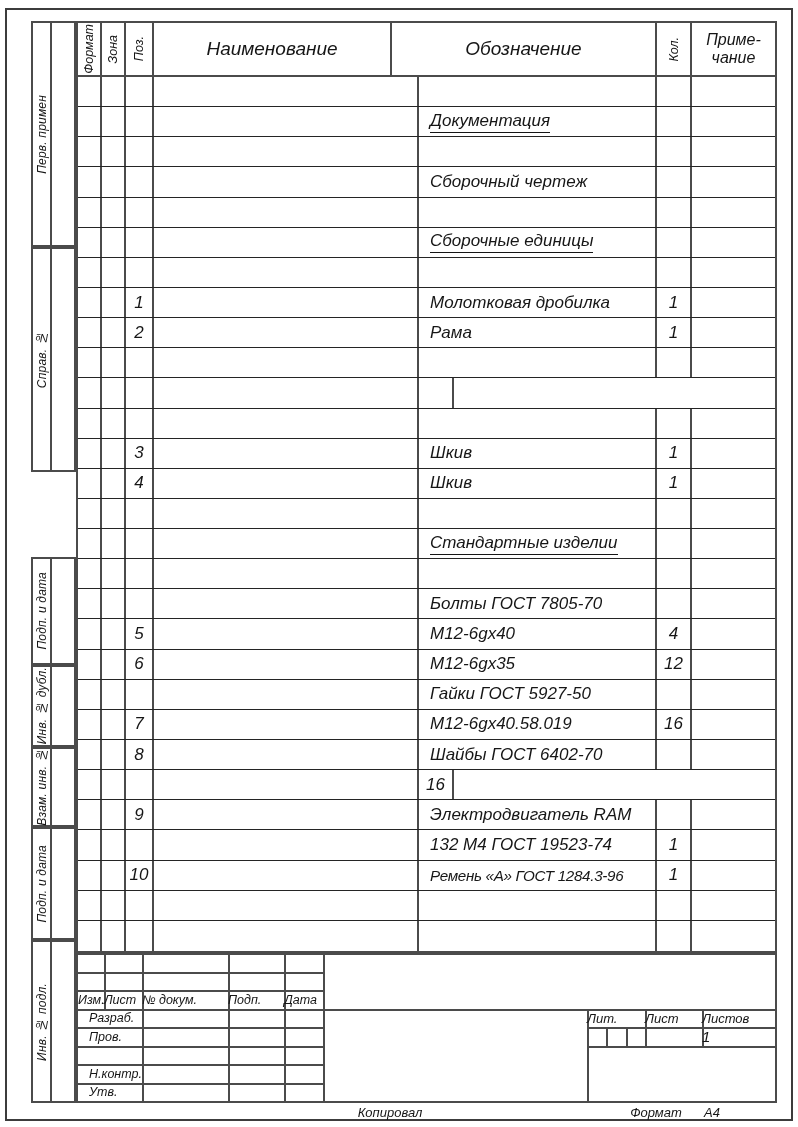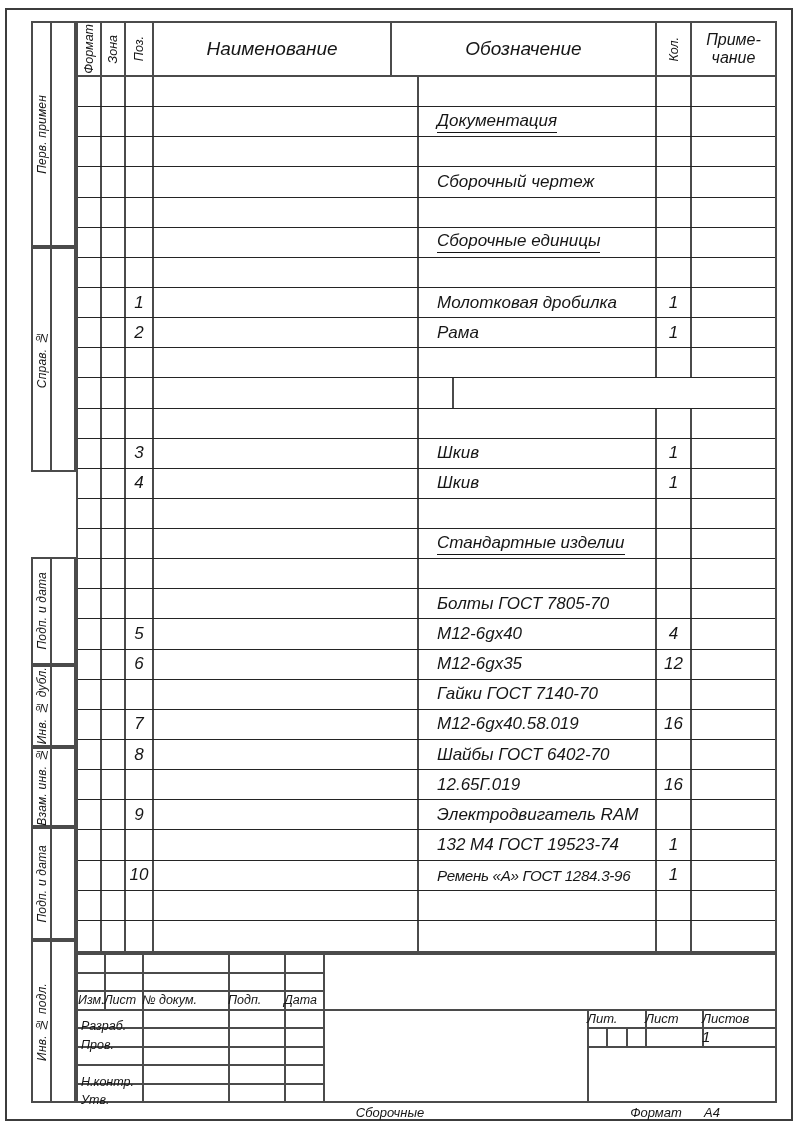--- a/index.html
+++ b/index.html
@@ -31,29 +31,29 @@
   .hrot { font-size:12.5px; }
   .hnote { display:flex; flex-direction:column; align-items:center; justify-content:center; font-size:16px; line-height:1.1;text-align:center; }
   .w-format,.w-zone { width:24px; } .w-pos { width:28px; }
   .w-designation { width:265px; } .w-name { width:238px; } .w-qty { width:35px; } .w-note { flex:1; }
 
   #spec-body { flex:1; display:grid; grid-auto-rows:1fr; }
   .brow { display:flex; border-bottom:1px solid #242424; min-height:0; }
   .brow:last-child { border-bottom:none; }
   .bcell { border-right:2px solid #4b4b4b; display:flex; align-items:center; justify-content:center; font-size:17px; overflow:hidden; }
   .c-format,.c-zone { width:24px; } .c-pos { width:28px; }
-  .c-designation { width:265px; } .c-name { width:238px; justify-content:flex-start; padding-left:18px; }
+  .c-designation { width:265px; } .c-name { width:238px; justify-content:flex-start; padding-left:11px; }
   .c-qty { width:35px; } .c-note { flex:1; border-right:none; }
   .u { border-bottom:1.6px solid #161616; padding-bottom:1px; }
   .compact { font-size:15.2px; letter-spacing:-0.3px; }
 
   
   #title-block { left:76px; top:953px; width:701px; height:150px; border:2px solid #4b4b4b; background:#fff; }
   .tb-small { font-size:12.5px; }
-  .tb-left { justify-content:flex-start; padding-left:3px;margin-top:8px; }
+  .tb-left { justify-content:flex-start; padding-left:11px; }
   #doc-title { left:245px; top:54px; width:264px; height:92px; flex-direction:column; font-size:26px; line-height:1.25; }
 
   
   .ftext { position:absolute; top:1104px; height:16px; font-size:13px; display:flex; align-items:center; justify-content:center; }
 </style>
 </head>
 <body>
 
 <div id="page">
   <div class="abs" id="outer-frame"></div>
@@ -346,21 +346,21 @@
             <span>12</span>
           </div>
           <div class="bcell c-note"></div>
         </div>
         <div class="brow">
           <div class="bcell c-format"></div>
           <div class="bcell c-zone"></div>
           <div class="bcell c-pos"></div>
           <div class="bcell c-designation"></div>
           <div class="bcell c-name">
-            <span>Гайки ГОСТ 7140-70</span>
+            <span>Гайки ГОСТ 5927-50</span>
           </div>
           <div class="bcell c-qty"></div>
           <div class="bcell c-note"></div>
         </div>
         <div class="brow">
           <div class="bcell c-format"></div>
           <div class="bcell c-zone"></div>
           <div class="bcell c-pos">
             <span>7</span>
           </div>
@@ -384,23 +384,20 @@
             <span>Шайбы ГОСТ 6402-70</span>
           </div>
           <div class="bcell c-qty"></div>
           <div class="bcell c-note"></div>
         </div>
         <div class="brow">
           <div class="bcell c-format"></div>
           <div class="bcell c-zone"></div>
           <div class="bcell c-pos"></div>
           <div class="bcell c-designation"></div>
-          <div class="bcell c-name">
-            <span>12.65Г.019</span>
-          </div>
           <div class="bcell c-qty">
             <span>16</span>
           </div>
           <div class="bcell c-note"></div>
         </div>
         <div class="brow">
           <div class="bcell c-format"></div>
           <div class="bcell c-zone"></div>
           <div class="bcell c-pos">
             <span>9</span>
@@ -525,21 +522,21 @@
       </div>
     <div class="cell" style="left:624px;top:54px;width:73px;height:18px;font-size:13px">
         <span>Листов</span>
       </div>
     <div class="cell" style="left:624px;top:72px;width:73px;height:19px;font-size:15px">
         <span>1</span>
       </div>
   </div>
 
   <div class="ftext" style="left:330px;width:120px">
-      <span>Сборочные</span>
+      <span>Копировал</span>
     </div>
   <div class="ftext" style="left:620px;width:72px">
       <span>Формат</span>
     </div>
   <div class="ftext" style="left:696px;width:32px">
       <span>А4</span>
     </div>
 </div>
 
 </body></html>

